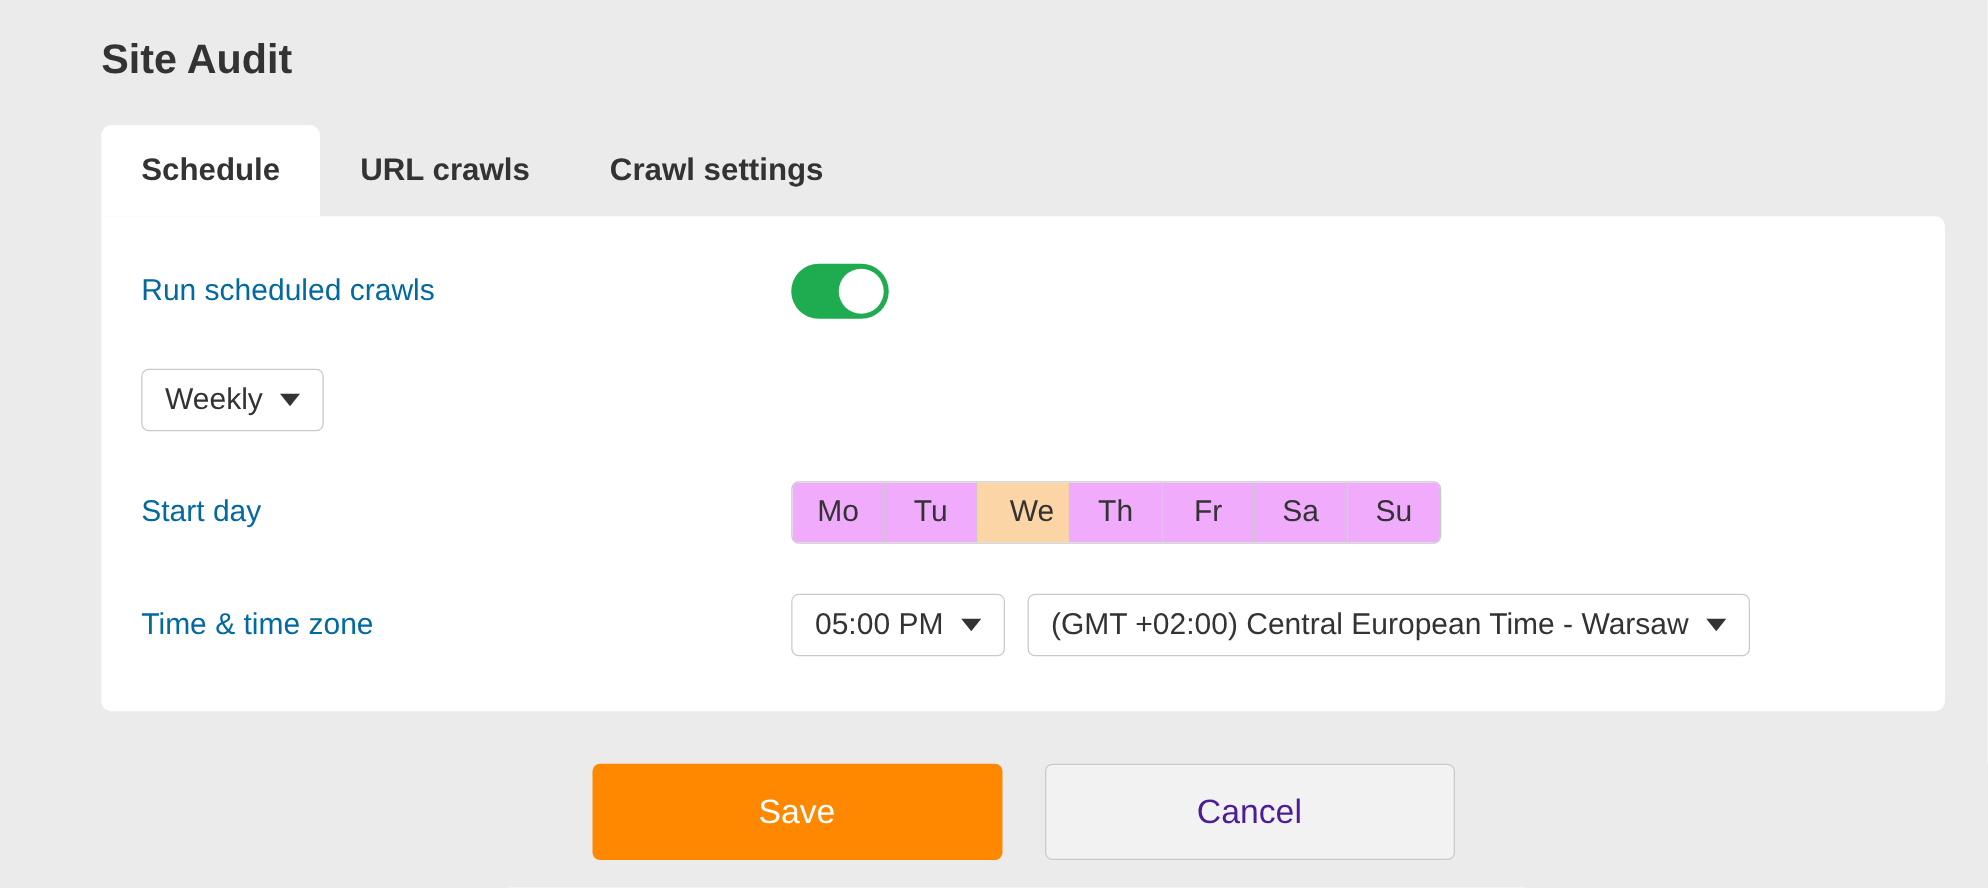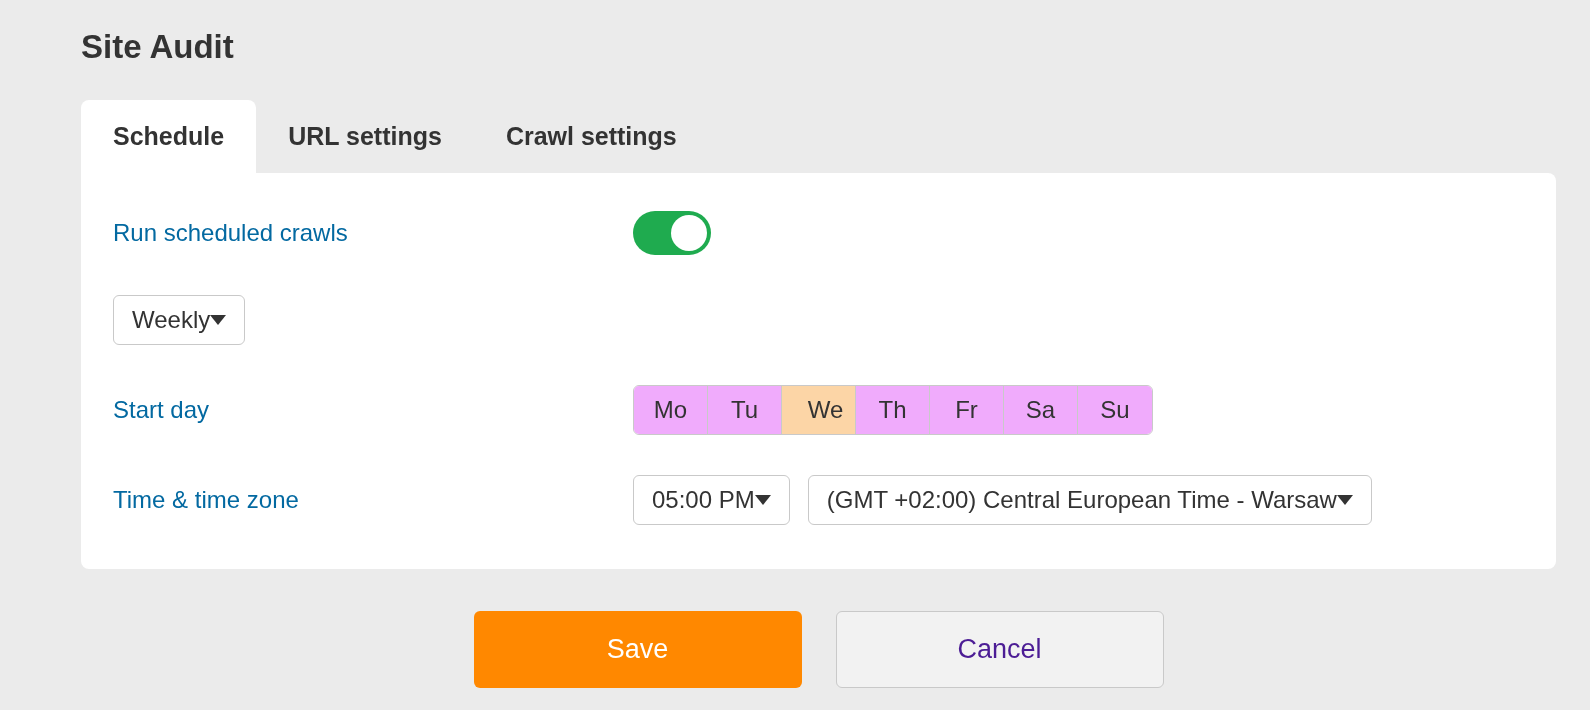--- a/index.html
+++ b/index.html
@@ -74,20 +74,21 @@
     background: #fff;
     border-radius: 50%;
     top: 4px;
     right: 4px;
   }
 
   
   .select {
     display: inline-flex;
     align-items: center;
+    gap: 14px;
     border: 1px solid #c9c9c9;
     border-radius: 6px;
     padding: 10px 18px;
     font-size: 24px;
     color: #333;
     cursor: pointer;
     background: #fff;
   }
   .caret {
     width: 0; height: 0;
@@ -146,21 +147,21 @@
   }
 </style>
 </head>
 <body>
 
 <div class="page">
   <h1 class="page-title">Site Audit</h1>
 
   <div class="tabs" id="tabs">
       <div class="tab active">Schedule</div>
-      <div class="tab">URL settings</div>
+      <div class="tab">URL crawls</div>
       <div class="tab">Crawl settings</div>
     </div>
 
   <div class="panel">
 
     <div class="row">
       <div class="row-label">Run scheduled crawls</div>
       <div class="row-control">
         <div class="toggle">
           <div class="toggle-knob"></div>

